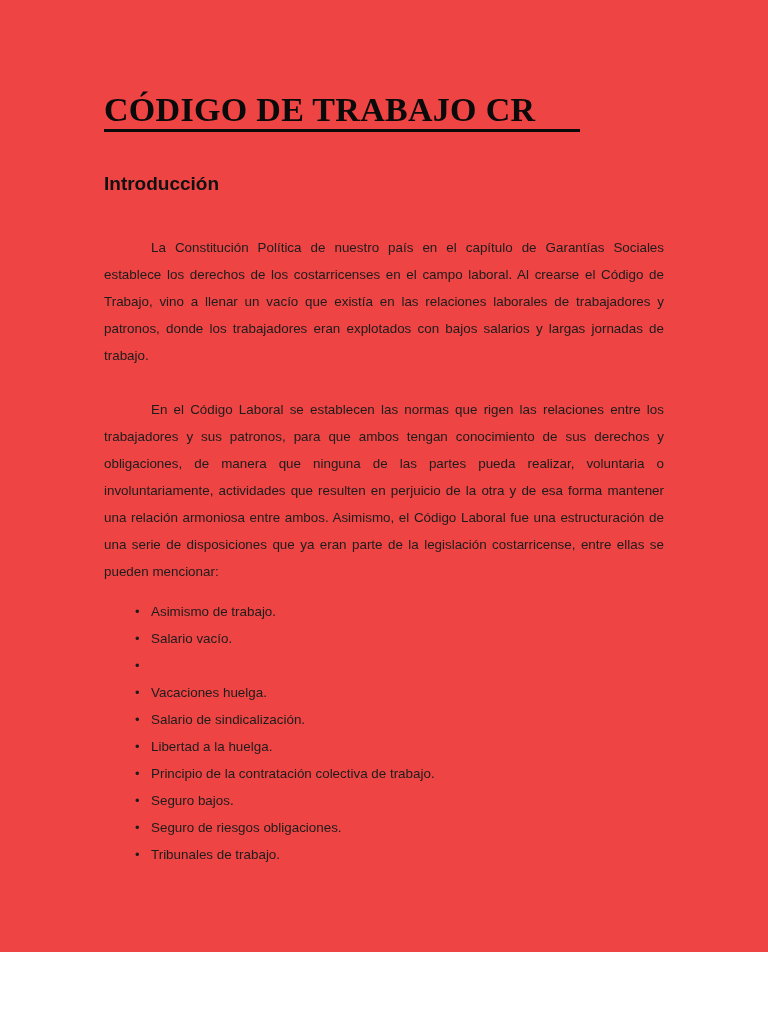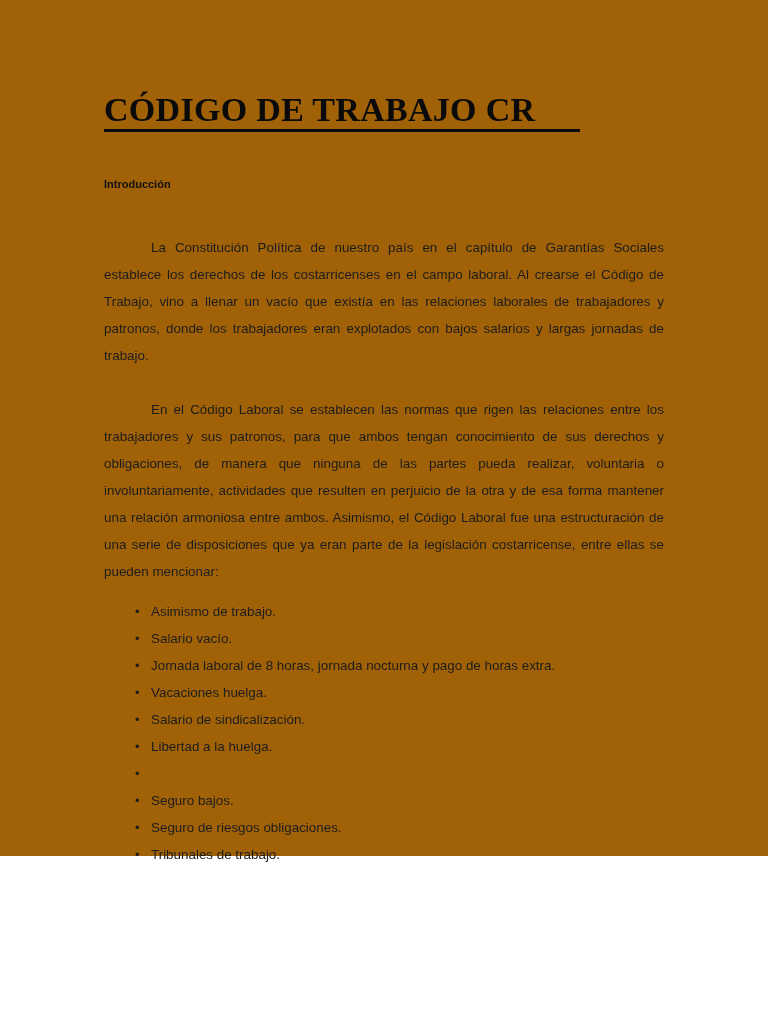--- a/index.html
+++ b/index.html
@@ -15,22 +15,22 @@
     font-family: "Liberation Sans", sans-serif;
     color: #1a1a1a;
     -webkit-font-smoothing: antialiased;
   }
 
   .page {
     position: absolute;
     left: 0;
     top: 0;
     width: 768px;
-    height: 856px;
-    background: #a16207;
+    height: 952px;
+    background: #ef4444;
   }
 
   .content {
     position: absolute;
     left: 104px;
     top: 0;
     width: 560px;
   }
 
   
@@ -59,21 +59,21 @@
 
   
   .section-heading {
     position: absolute;
     left: 0;
     top: 175px;
     margin: 0;
     padding: 0;
     font-family: "Liberation Sans", sans-serif;
     font-weight: bold;
-    font-size: 11px;
+    font-size: 19px;
     line-height: 18px;
     color: #111111;
   }
 
   
   .body-block {
     position: absolute;
     left: 0;
     top: 222px;
     width: 560px;
@@ -142,36 +142,36 @@
       <li>
         <span class="bullet-marker">•</span>
         <span>Asimismo de trabajo.</span>
       </li>
       <li>
         <span class="bullet-marker">•</span>
         <span>Salario vacío.</span>
       </li>
       <li>
         <span class="bullet-marker">•</span>
-        <span>Jornada laboral de 8 horas, jornada nocturna y pago de horas extra.</span>
       </li>
       <li>
         <span class="bullet-marker">•</span>
         <span>Vacaciones huelga.</span>
       </li>
       <li>
         <span class="bullet-marker">•</span>
         <span>Salario de sindicalización.</span>
       </li>
       <li>
         <span class="bullet-marker">•</span>
         <span>Libertad a la huelga.</span>
       </li>
       <li>
         <span class="bullet-marker">•</span>
+        <span>Principio de la contratación colectiva de trabajo.</span>
       </li>
       <li>
         <span class="bullet-marker">•</span>
         <span>Seguro bajos.</span>
       </li>
       <li>
         <span class="bullet-marker">•</span>
         <span>Seguro de riesgos obligaciones.</span>
       </li>
       <li>

